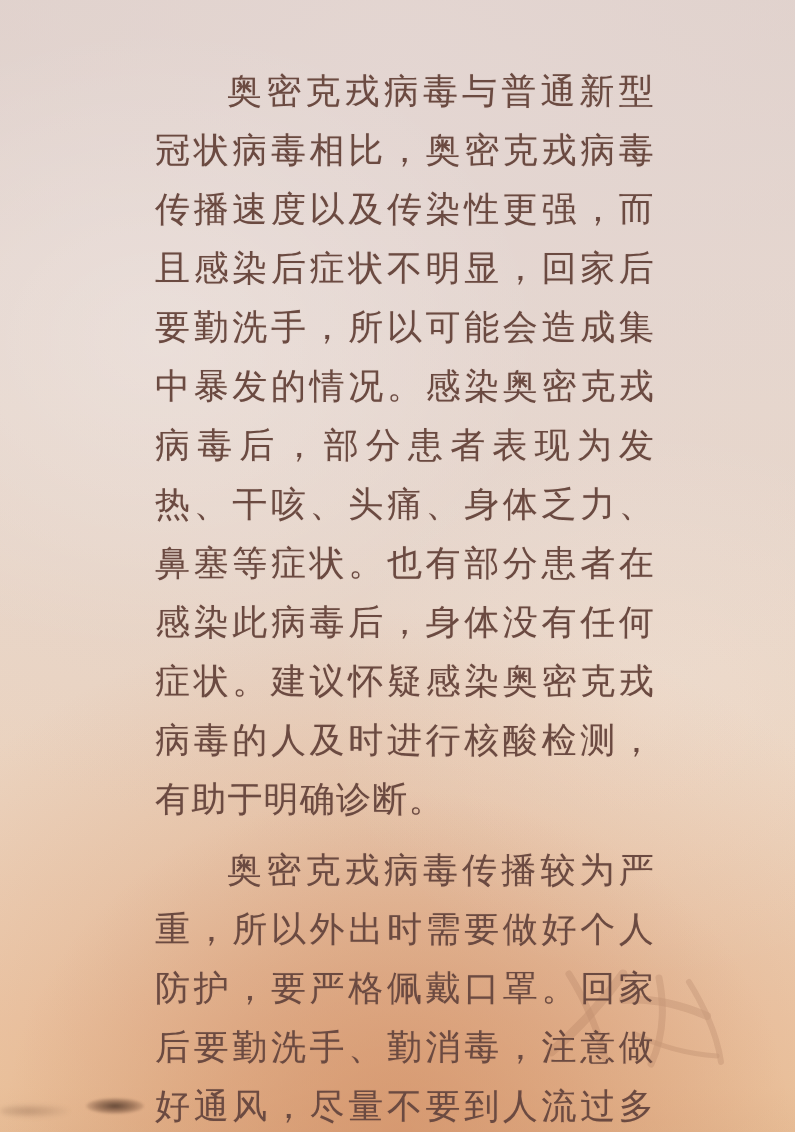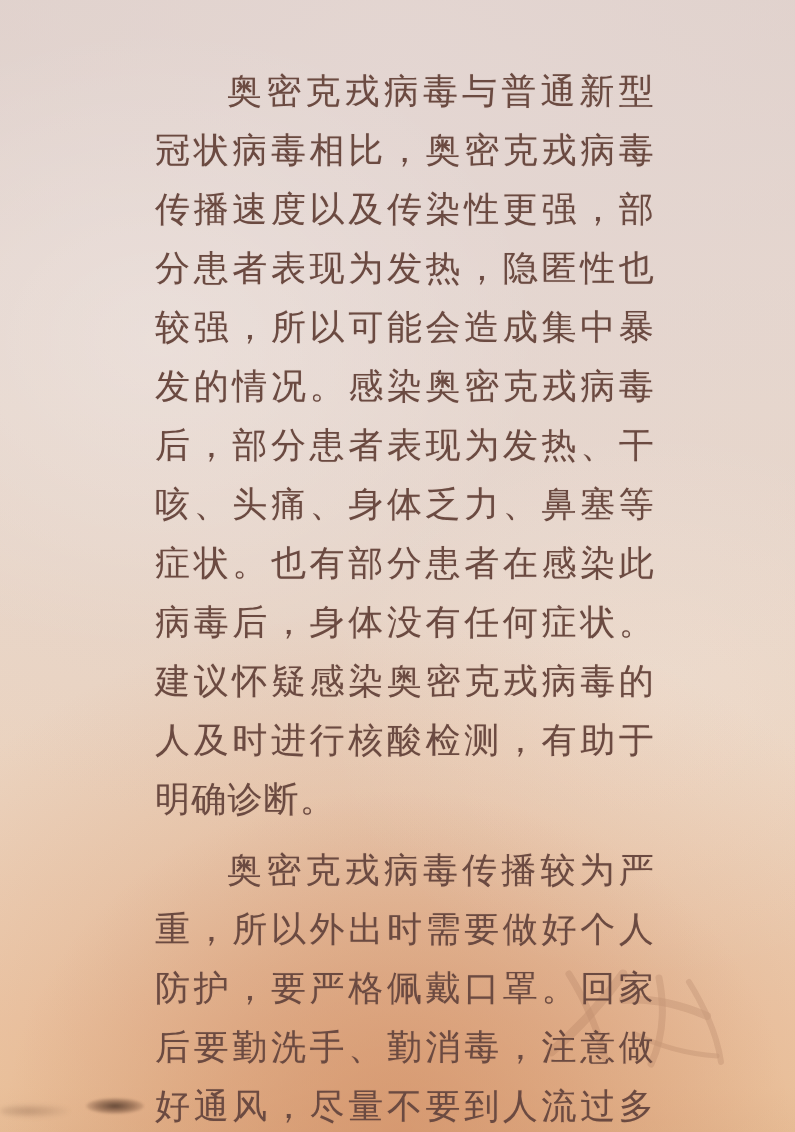--- a/index.html
+++ b/index.html
@@ -122,17 +122,17 @@
         <path d="M150,22 C166,48 178,74 182,102" stroke-width="6"></path>
         <path d="M96,74 C120,86 148,94 178,96" stroke-width="5"></path>
       </g>
     </svg>
   </div>
 
   <div class="smudge2"></div>
   <div class="smudge"></div>
 
   <div class="content">
-    <p class="para">奥密克戎病毒与普通新型冠状病毒相比，奥密克戎病毒传播速度以及传染性更强，部分患者表现为发热，隐匿性也较强，所以可能会造成集中暴发的情况。感染奥密克戎病毒后，部分患者表现为发热、干咳、头痛、身体乏力、鼻塞等症状。也有部分患者在感染此病毒后，身体没有任何症状。建议怀疑感染奥密克戎病毒的人及时进行核酸检测，有助于明确诊断。</p>
+    <p class="para">奥密克戎病毒与普通新型冠状病毒相比，奥密克戎病毒传播速度以及传染性更强，而且感染后症状不明显，回家后要勤洗手，所以可能会造成集中暴发的情况。感染奥密克戎病毒后，部分患者表现为发热、干咳、头痛、身体乏力、鼻塞等症状。也有部分患者在感染此病毒后，身体没有任何症状。建议怀疑感染奥密克戎病毒的人及时进行核酸检测，有助于明确诊断。</p>
     <p class="para">奥密克戎病毒传播较为严重，所以外出时需要做好个人防护，要严格佩戴口罩。回家后要勤洗手、勤消毒，注意做好通风，尽量不要到人流过多的场所停留，以免感染奥密克戎病毒。</p>
   </div>
 
 </div>
 
 </body></html>

